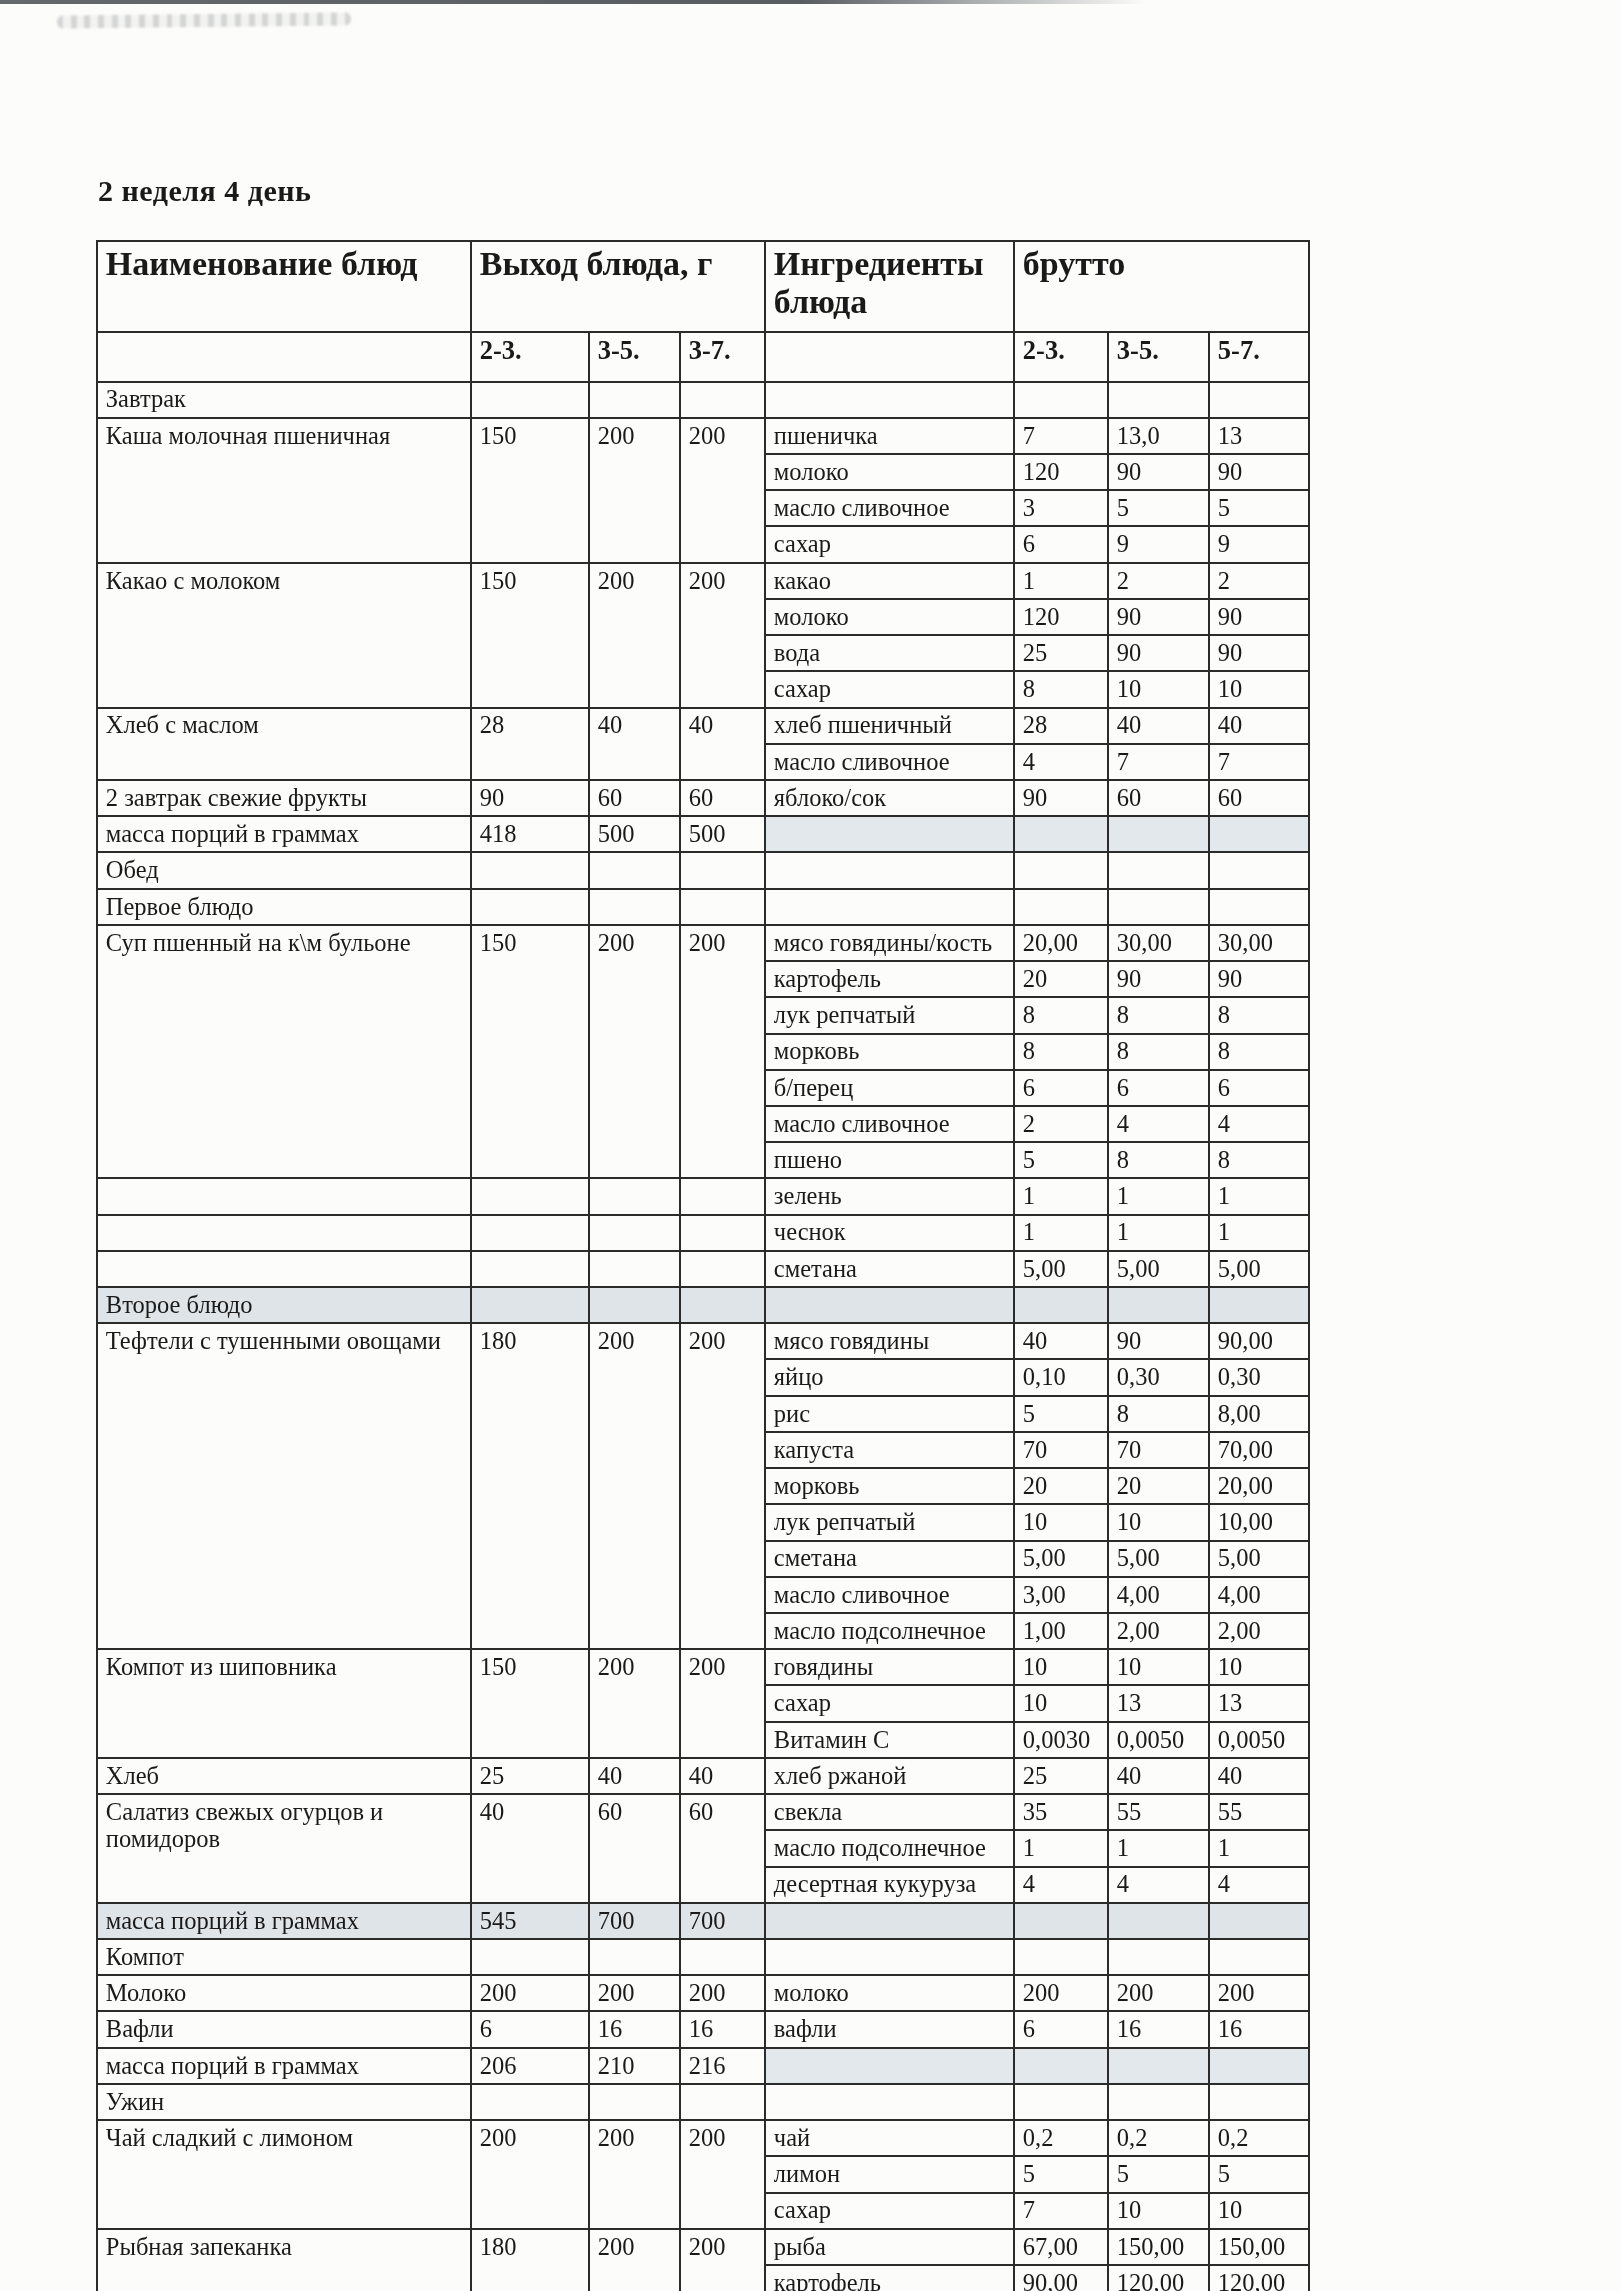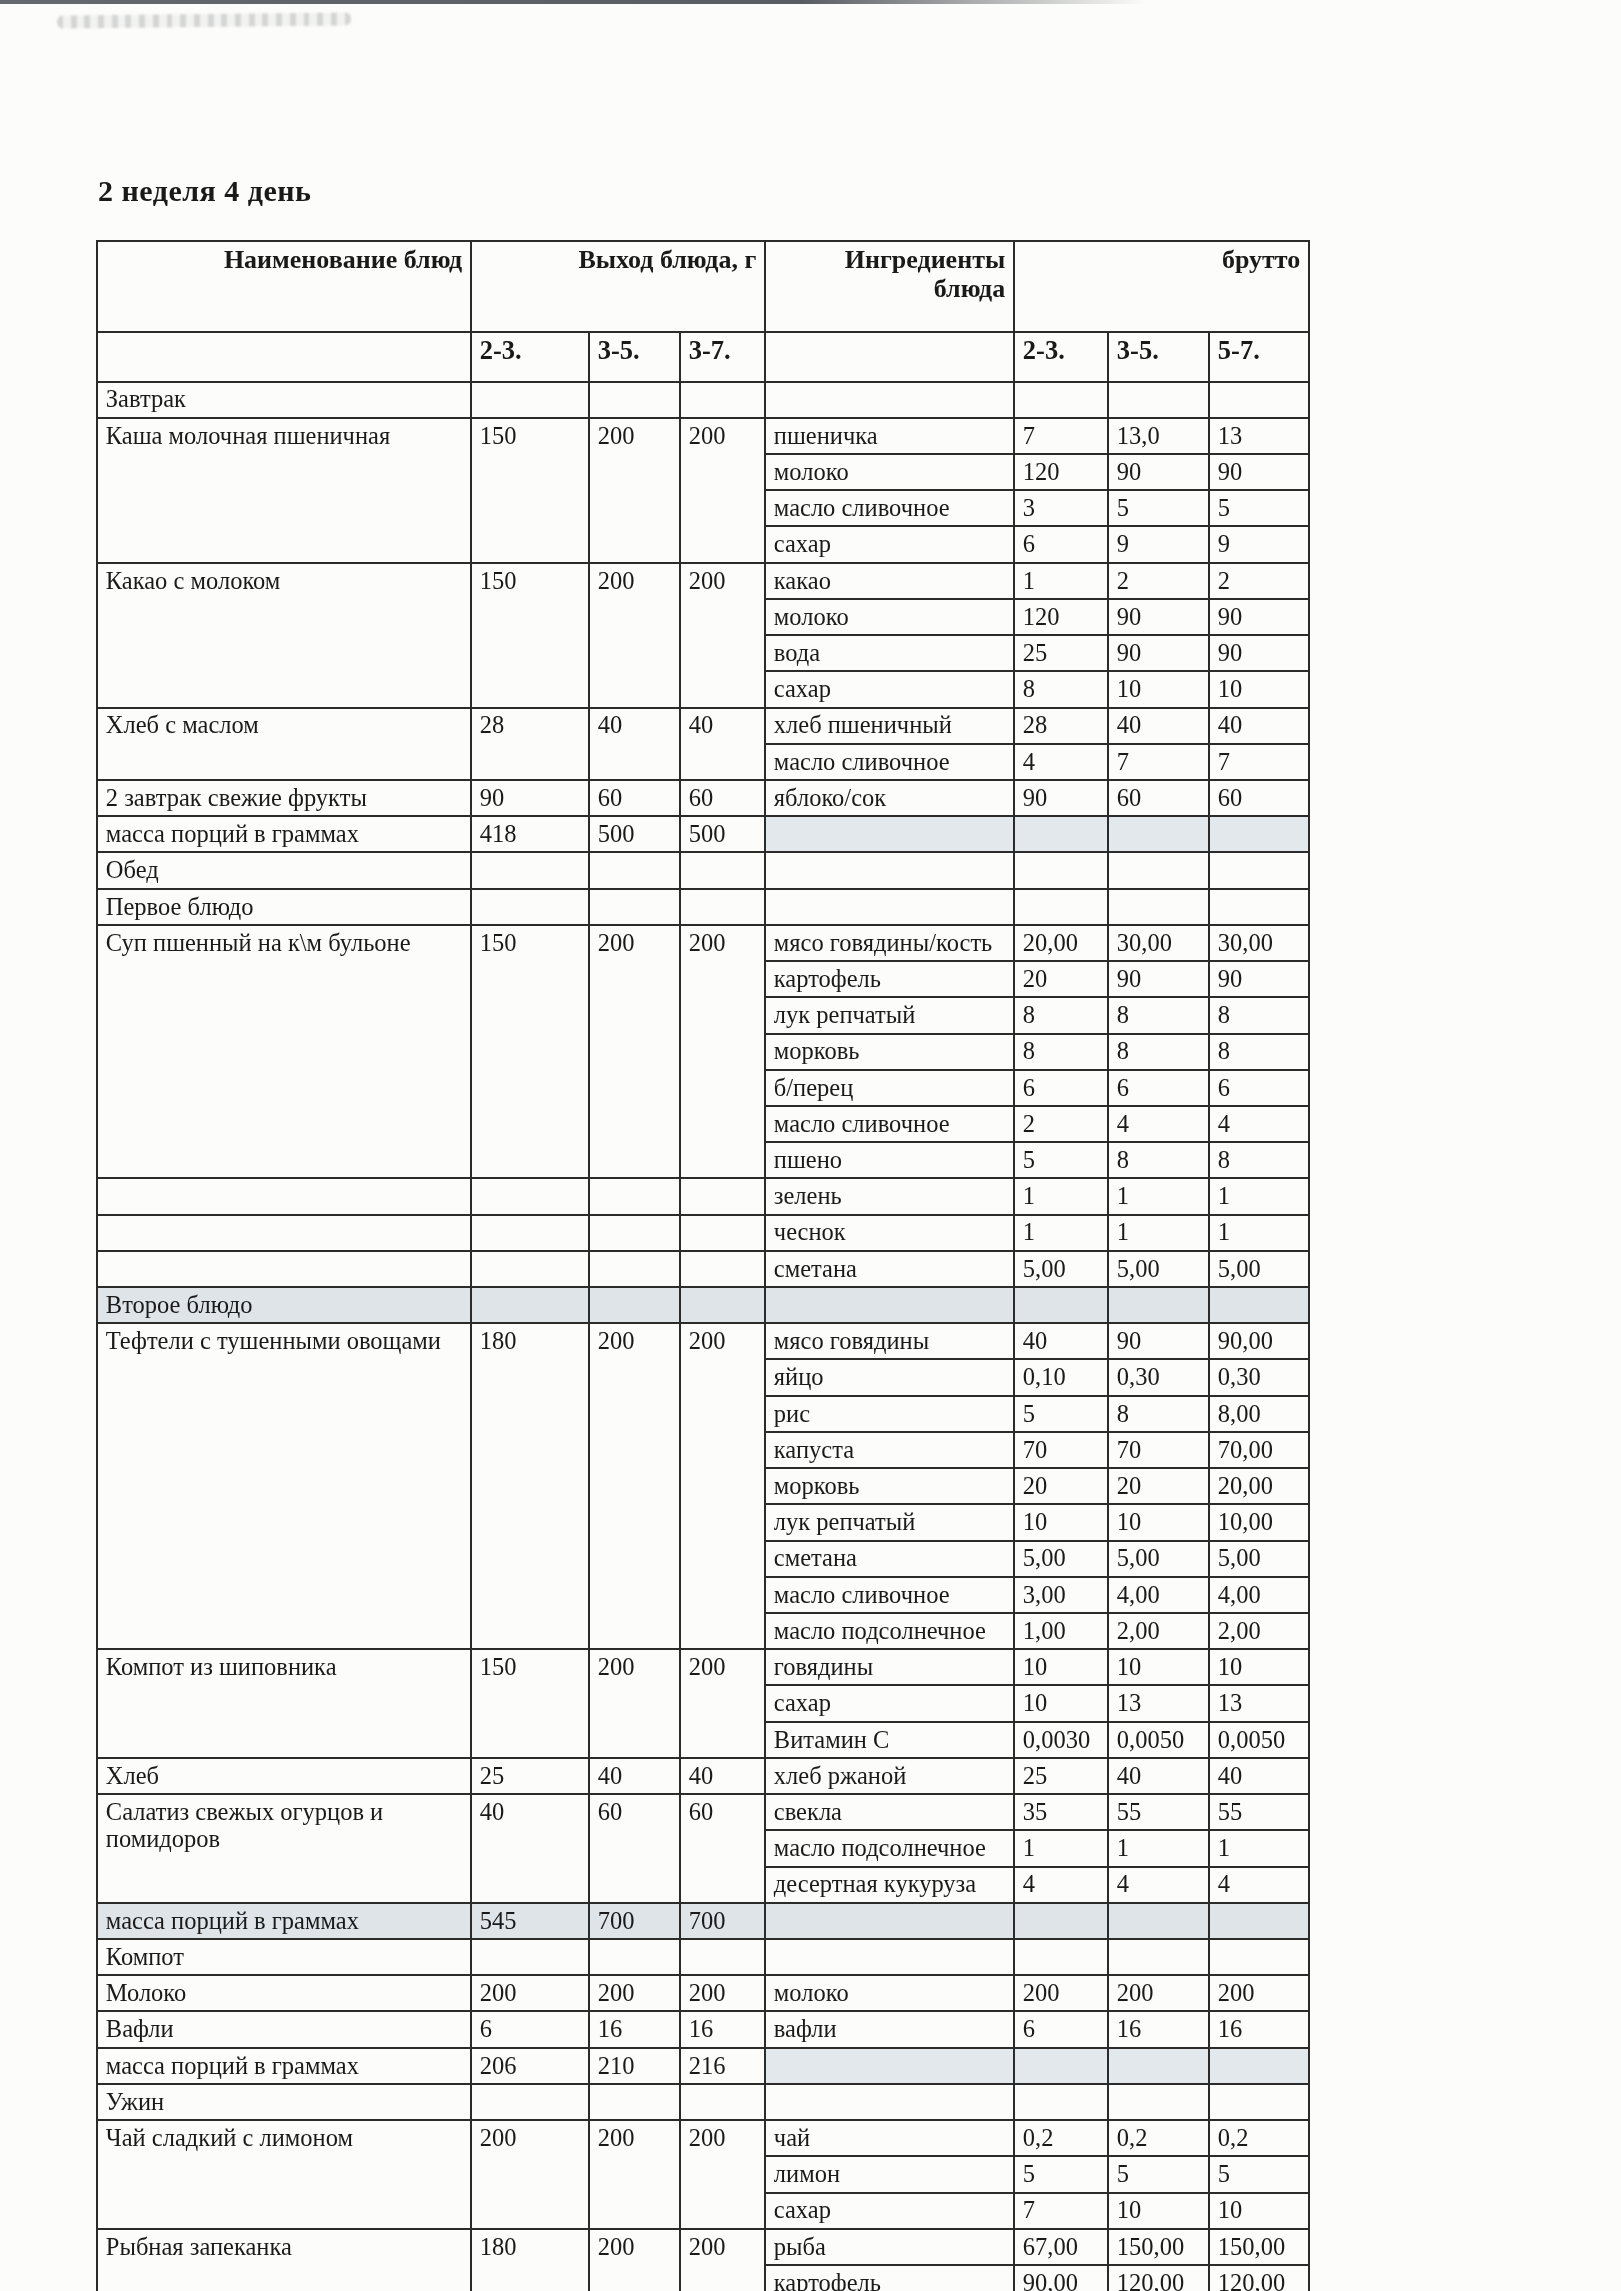--- a/index.html
+++ b/index.html
@@ -43,21 +43,21 @@
   table.menu td, table.menu th{
     border:2px solid #2b2b2b;
     padding:2.9px 7.8px 3.9px 7.8px;
     text-align:left;
     vertical-align:top;
     font-weight:normal;
     overflow:hidden;
     white-space:normal;
   }
   table.menu{border:2.9px solid #1f1f1f;}
-  tr.h1 th{height:82px;font-weight:bold;font-size:26px;text-align:right;}
+  tr.h1 th{height:82px;font-weight:bold;font-size:34px;}
   tr.h2 th{height:41px;font-weight:bold;font-size:26.5px;}
   tbody tr{height:30px;}
   td.b, .b{font-weight:bold;margin-top:28px;}
   
   tr.shade-r td.c-ing, tr.shade-r td.c-b{background:#e3e8ec;}
   tr.shade-f td{background:#dfe4e9;}
 </style>
 </head>
 <body>
 

